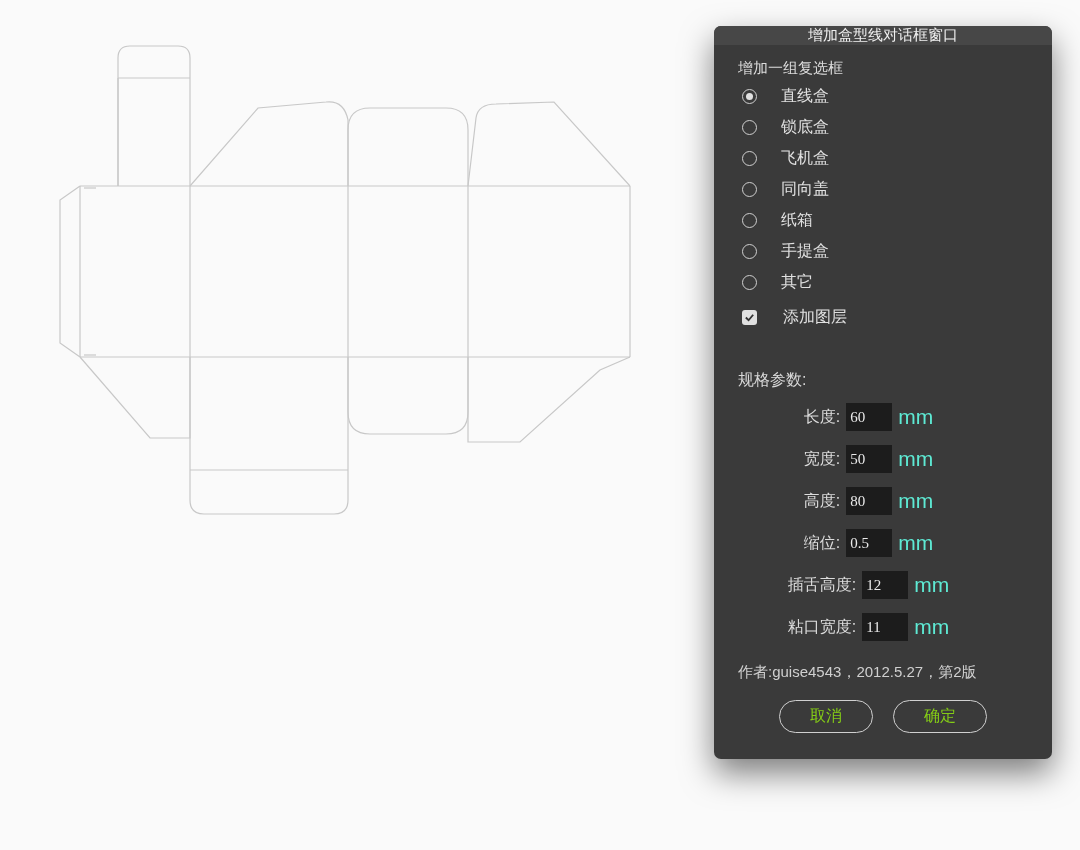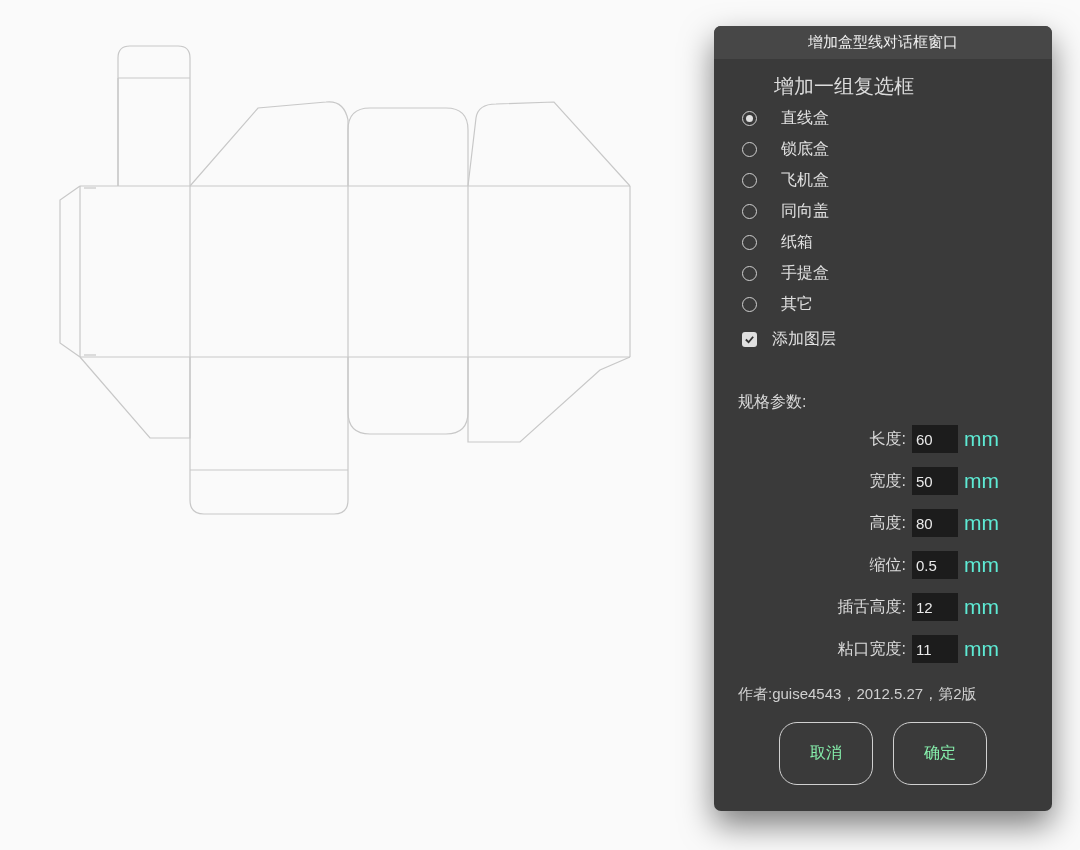--- a/index.html
+++ b/index.html
@@ -29,35 +29,34 @@
     width: 338px;
     background: #3a3a3a;
     border-radius: 7px;
     box-shadow: 0 14px 32px rgba(0,0,0,0.5);
     color: #d8d8d8;
     font-size: 16px;
     overflow: hidden;
   }
   .dialog-title {
     text-align: center;
-    padding: 7px 0;
+    padding: 0 0;
     background: #474747;
     color: #f0f0f0;
     font-size: 15px;
     font-weight: 400;
   }
   .dialog-body {
     padding: 14px 24px 16px 24px;
   }
 
   .group-label {
     color: #dcdcdc;
     margin-bottom: 8px;
-    font-size: 20px;
-    margin-left: 36px;
+    font-size: 15px;
   }
   .radio-list {
     display: flex;
     flex-direction: column;
     gap: 10px;
     margin-left: 4px;
     margin-bottom: 14px;
   }
   .radio-item {
     display: flex;
@@ -80,21 +79,21 @@
     width: 7px;
     height: 7px;
     border-radius: 50%;
     background: #e0e0e0;
   }
   .radio-label { font-size: 16px; color: #e0e0e0; }
 
   .checkbox-item {
     display: flex;
     align-items: center;
-    gap: 15px;
+    gap: 26px;
     margin-left: 4px;
     margin-top: 2px;
     cursor: pointer;
   }
   .checkbox {
     width: 15px;
     height: 15px;
     border-radius: 3px;
     background: #e0e0e0;
     display: inline-flex;
@@ -105,39 +104,39 @@
   .checkbox svg { width: 11px; height: 11px; }
 
   .section-label {
     margin-top: 42px;
     margin-bottom: 12px;
     font-size: 16px;
   }
   .param-row {
     display: flex;
     align-items: center;
-    justify-content: flex-end;
+    justify-content: center;
     gap: 6px;
     margin-bottom: 14px;
     padding-right: 30px;
   }
   .param-label {
     color: #dcdcdc;
     text-align: right;
     font-size: 16px;
   }
   .param-input {
     width: 46px;
     height: 22px;
     background: #1c1c1c;
     border: none;
     color: #eaeaea;
     font-size: 15px;
     padding: 14px 4px;
-    font-family: Liberation Sans, sans-serif;
+    font-family: Liberation Serif, serif;
   }
   .param-unit {
     width: 34px;
     color: #5eead4;
     font-size: 21px;
   }
 
   .footer-text {
     margin-top: 22px;
     font-size: 15px;
@@ -148,23 +147,23 @@
   .button-row {
     display: flex;
     justify-content: center;
     gap: 20px;
     margin-top: 18px;
     margin-bottom: 10px;
   }
   .btn {
     border: 1.5px solid #d0d0d0;
     background: transparent;
-    color: #86efac;
+    color: #84cc16;
     border-radius: 18px;
-    padding: 20px 30px;
+    padding: 5px 30px;
     font-size: 16px;
     cursor: pointer;
     font-family: inherit;
   }
 </style>
 </head>
 <body>
 
 <div class="canvas-area">
   <svg width="700" height="560" viewBox="0 0 700 560" style="position:absolute;left:0;top:0;">

